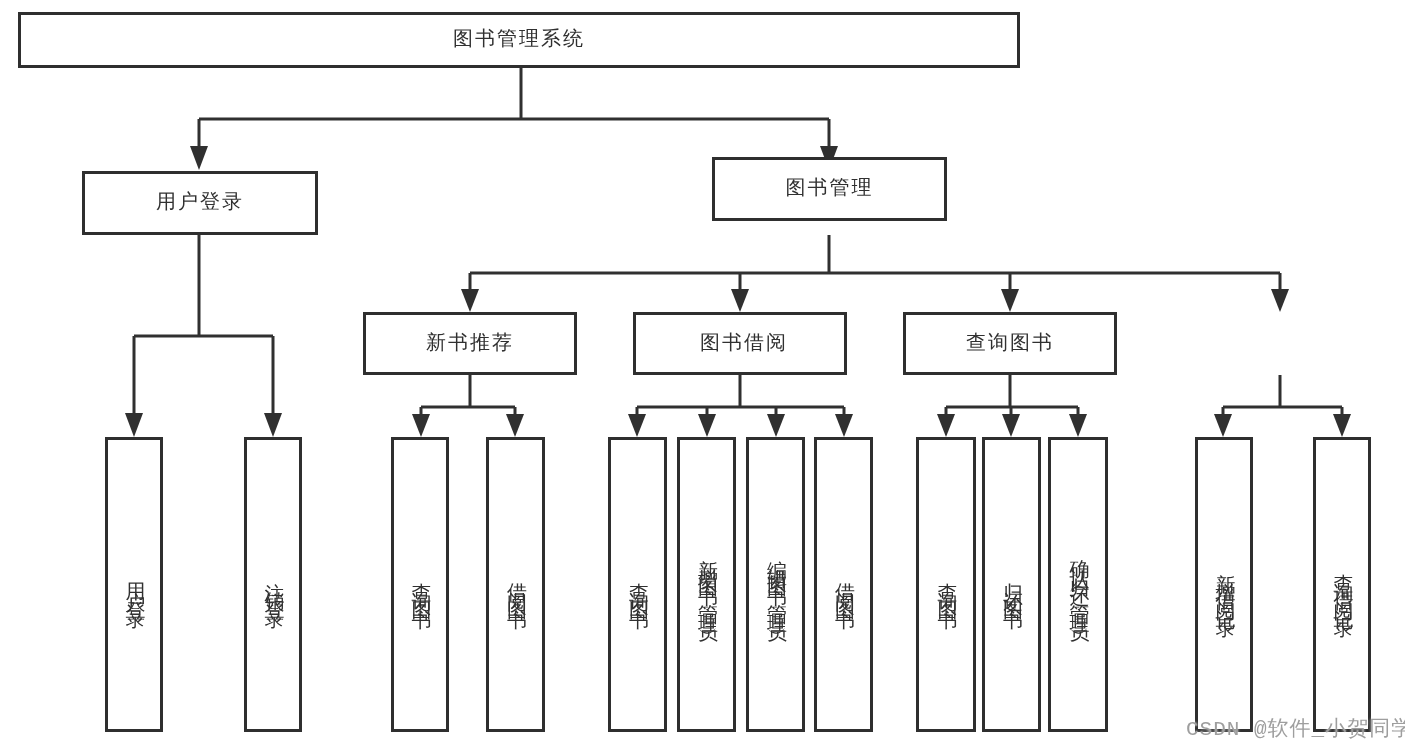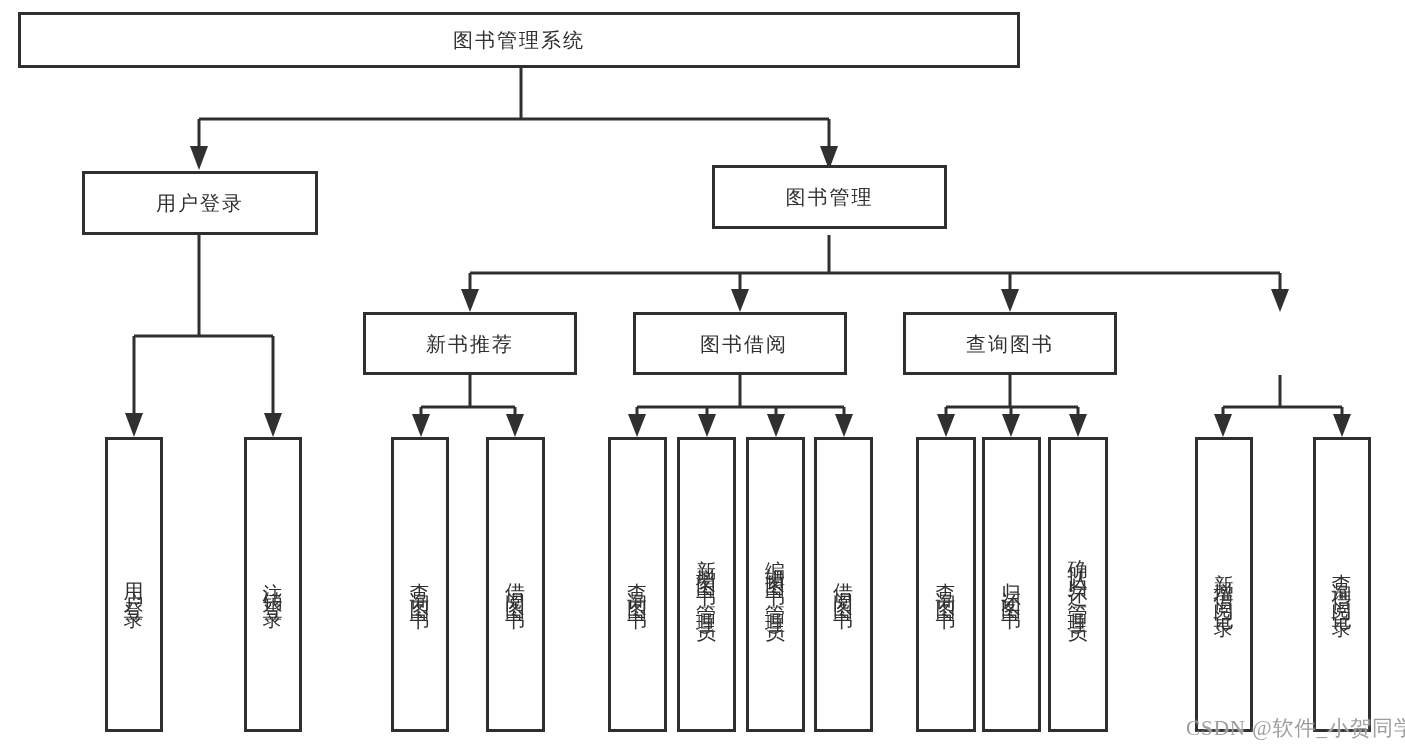--- a/index.html
+++ b/index.html
@@ -1,20 +1,20 @@
 <!DOCTYPE html>
 <html><head>
 <meta charset="utf-8">
 <style>
   html,body{margin:0;padding:0;background:#ffffff;}
   .canvas{
     position:relative;
     width:1405px;height:740px;
     background:#ffffff;
-    font-family:Liberation Serif, serif;
+    font-family:Liberation Mono, monospace;
     color:#303030;
     overflow:hidden;
   }
   svg.wires{position:absolute;left:0;top:0;width:1405px;height:747px;}
   svg.wires path{stroke:#303030;stroke-width:3;fill:none;}
   svg.wires polygon{fill:#303030;stroke:none;}
   .node{
     position:absolute;
     box-sizing:border-box;
     border:3px solid #2f2f2f;
@@ -84,21 +84,21 @@
       <polygon points="1002,414 1020,414 1011,437"></polygon>
       <polygon points="1069,414 1087,414 1078,437"></polygon>
       <polygon points="1214,414 1232,414 1223,437"></polygon>
       <polygon points="1333,414 1351,414 1342,437"></polygon>
     </g>
   </svg>
 
   <div class="node" style="left:18px;top:12px;width:1002px;height:56px;">图书管理系统</div>
 
   <div class="node" style="left:82px;top:171px;width:236px;height:64px;">用户登录</div>
-  <div class="node" style="left:712px;top:165px;width:235px;height:64px;">图书管理</div>
+  <div class="node" style="left:712px;top:157px;width:235px;height:64px;">图书管理</div>
 
   <div class="node" style="left:363px;top:312px;width:214px;height:63px;">新书推荐</div>
   <div class="node" style="left:633px;top:312px;width:214px;height:63px;padding-left:8px;">图书借阅</div>
   <div class="node" style="left:903px;top:312px;width:214px;height:63px;">查询图书</div>
 
   <div class="node vnode" style="left:105px;top:437px;width:58px;height:295px;">用户登录</div>
   <div class="node vnode" style="left:244px;top:437px;width:58px;height:295px;">注销登录</div>
 
   <div class="node vnode" style="left:391px;top:437px;width:58px;height:295px;">查询图书</div>
   <div class="node vnode" style="left:486px;top:437px;width:59px;height:295px;">借阅图书</div>

